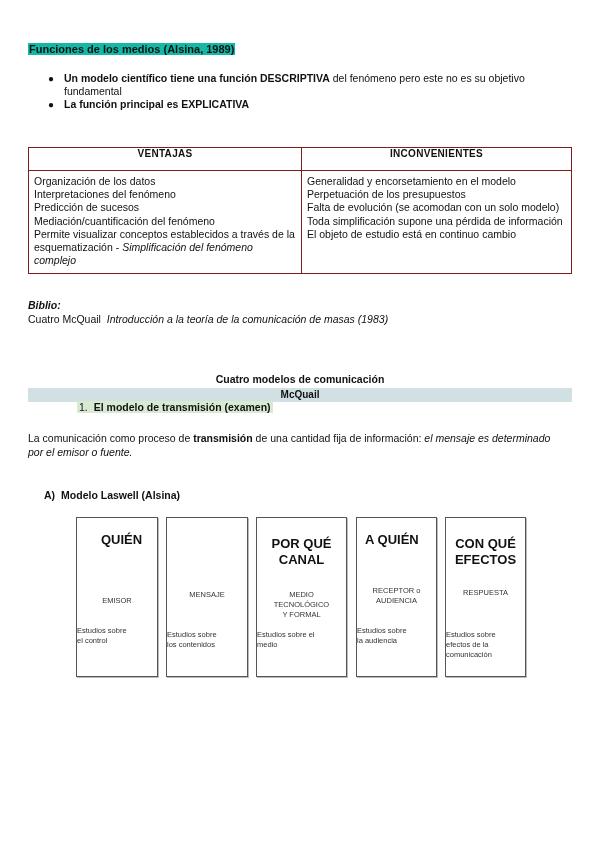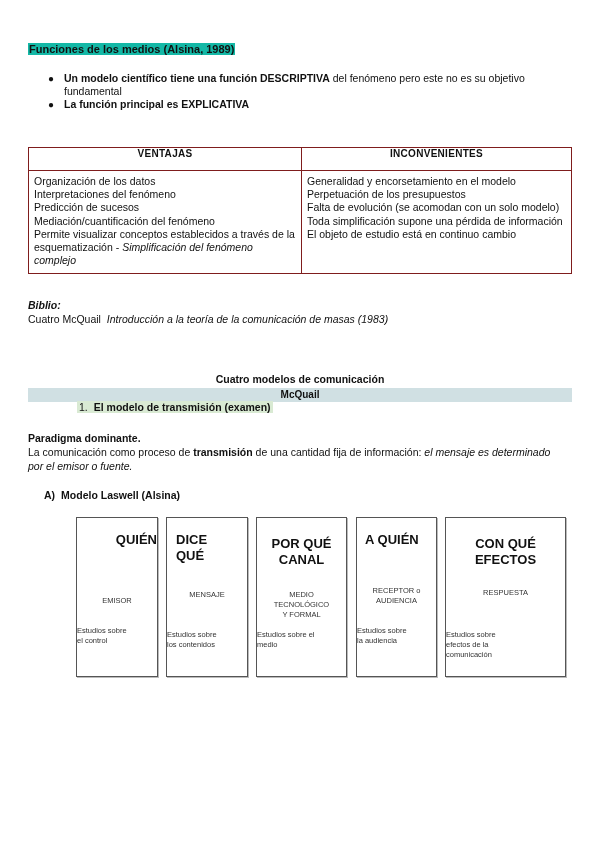--- a/index.html
+++ b/index.html
@@ -89,47 +89,45 @@
 </div>
 
 <div class="abs band">McQuail</div>
 <div class="abs subtitle">Cuatro modelos de comunicación</div>
 
 <div class="abs num1">
   <span class="n">1.</span><span>El modelo de transmisión (examen)</span>
 </div>
 
 <div class="abs para">
-  <span class="h">Paradigma dominante.</span>
   <span>La comunicación como proceso de </span><b>transmisión</b><span> de una cantidad fija de información: </span><span class="it">el mensaje es determinado por el emisor o fuente.</span>
 </div>
 
 <div class="abs modA">
   <span class="n">A)</span><span>Modelo Laswell (Alsina)</span>
 </div>
 
 <div class="abs boxes" id="boxes">
     <div class="box" style="left: 0px; width: 80px;">
-      <div class="big" style="top: 14px; text-align: right; padding-left: 9px;">QUIÉN</div>
+      <div class="big" style="top: 14px; text-align: center; padding-left: 9px;">QUIÉN</div>
       <div class="mid" style="top: 78px;">EMISOR</div>
       <div class="low" style="top: 108px;">Estudios sobre<br>el control</div>
     </div>
     <div class="box" style="left: 90px; width: 80px;">
-      <div class="big" style="top: 14px; text-align: left; padding-left: 9px;">DICE<br>QUÉ</div>
       <div class="mid" style="top: 72px;">MENSAJE</div>
       <div class="low" style="top: 112px;">Estudios sobre<br>los contenidos</div>
     </div>
     <div class="box" style="left: 180px; width: 89px;">
       <div class="big" style="top: 18px; text-align: center; padding-left: 0px;">POR QUÉ<br>CANAL</div>
       <div class="mid" style="top: 72px;">MEDIO<br>TECNOLÓGICO<br>Y FORMAL</div>
       <div class="low" style="top: 112px;">Estudios sobre el<br>medio</div>
     </div>
     <div class="box" style="left: 280px; width: 79px;">
       <div class="big" style="top: 14px; text-align: left; padding-left: 8px;">A QUIÉN</div>
       <div class="mid" style="top: 68px;">RECEPTOR o<br>AUDIENCIA</div>
       <div class="low" style="top: 108px;">Estudios sobre<br>la audiencia</div>
     </div>
-    <div class="box" style="left: 369px; width: 79px; padding-left: 40px;">
+    <div class="box" style="left: 369px; width: 79px;">
       <div class="big" style="top: 18px; text-align: center; padding-left: 0px;">CON QUÉ<br>EFECTOS</div>
       <div class="mid" style="top: 70px;">RESPUESTA</div>
       <div class="low" style="top: 112px;">Estudios sobre<br>efectos de la<br>comunicación</div>
     </div>
   </div>
 
 </body></html>

